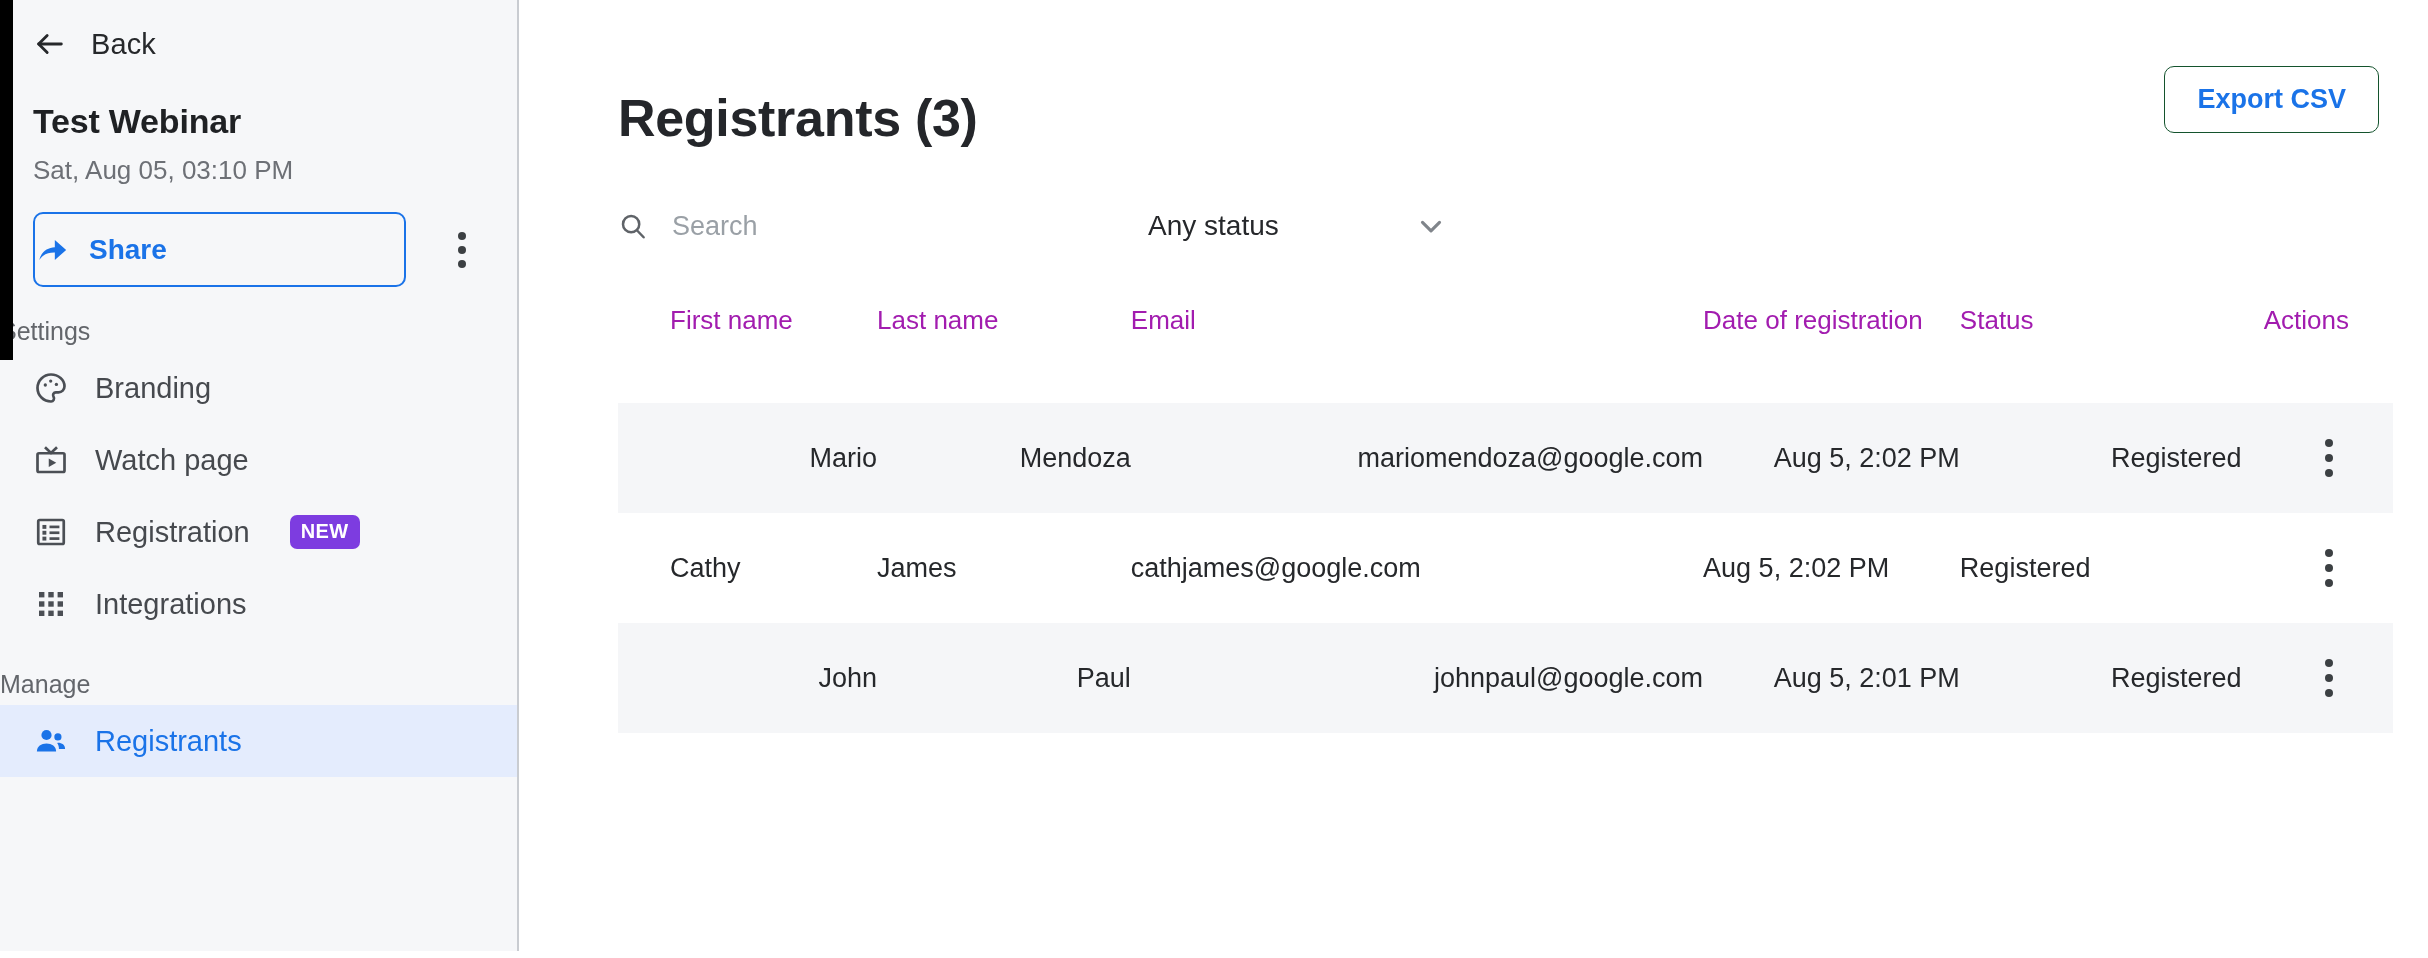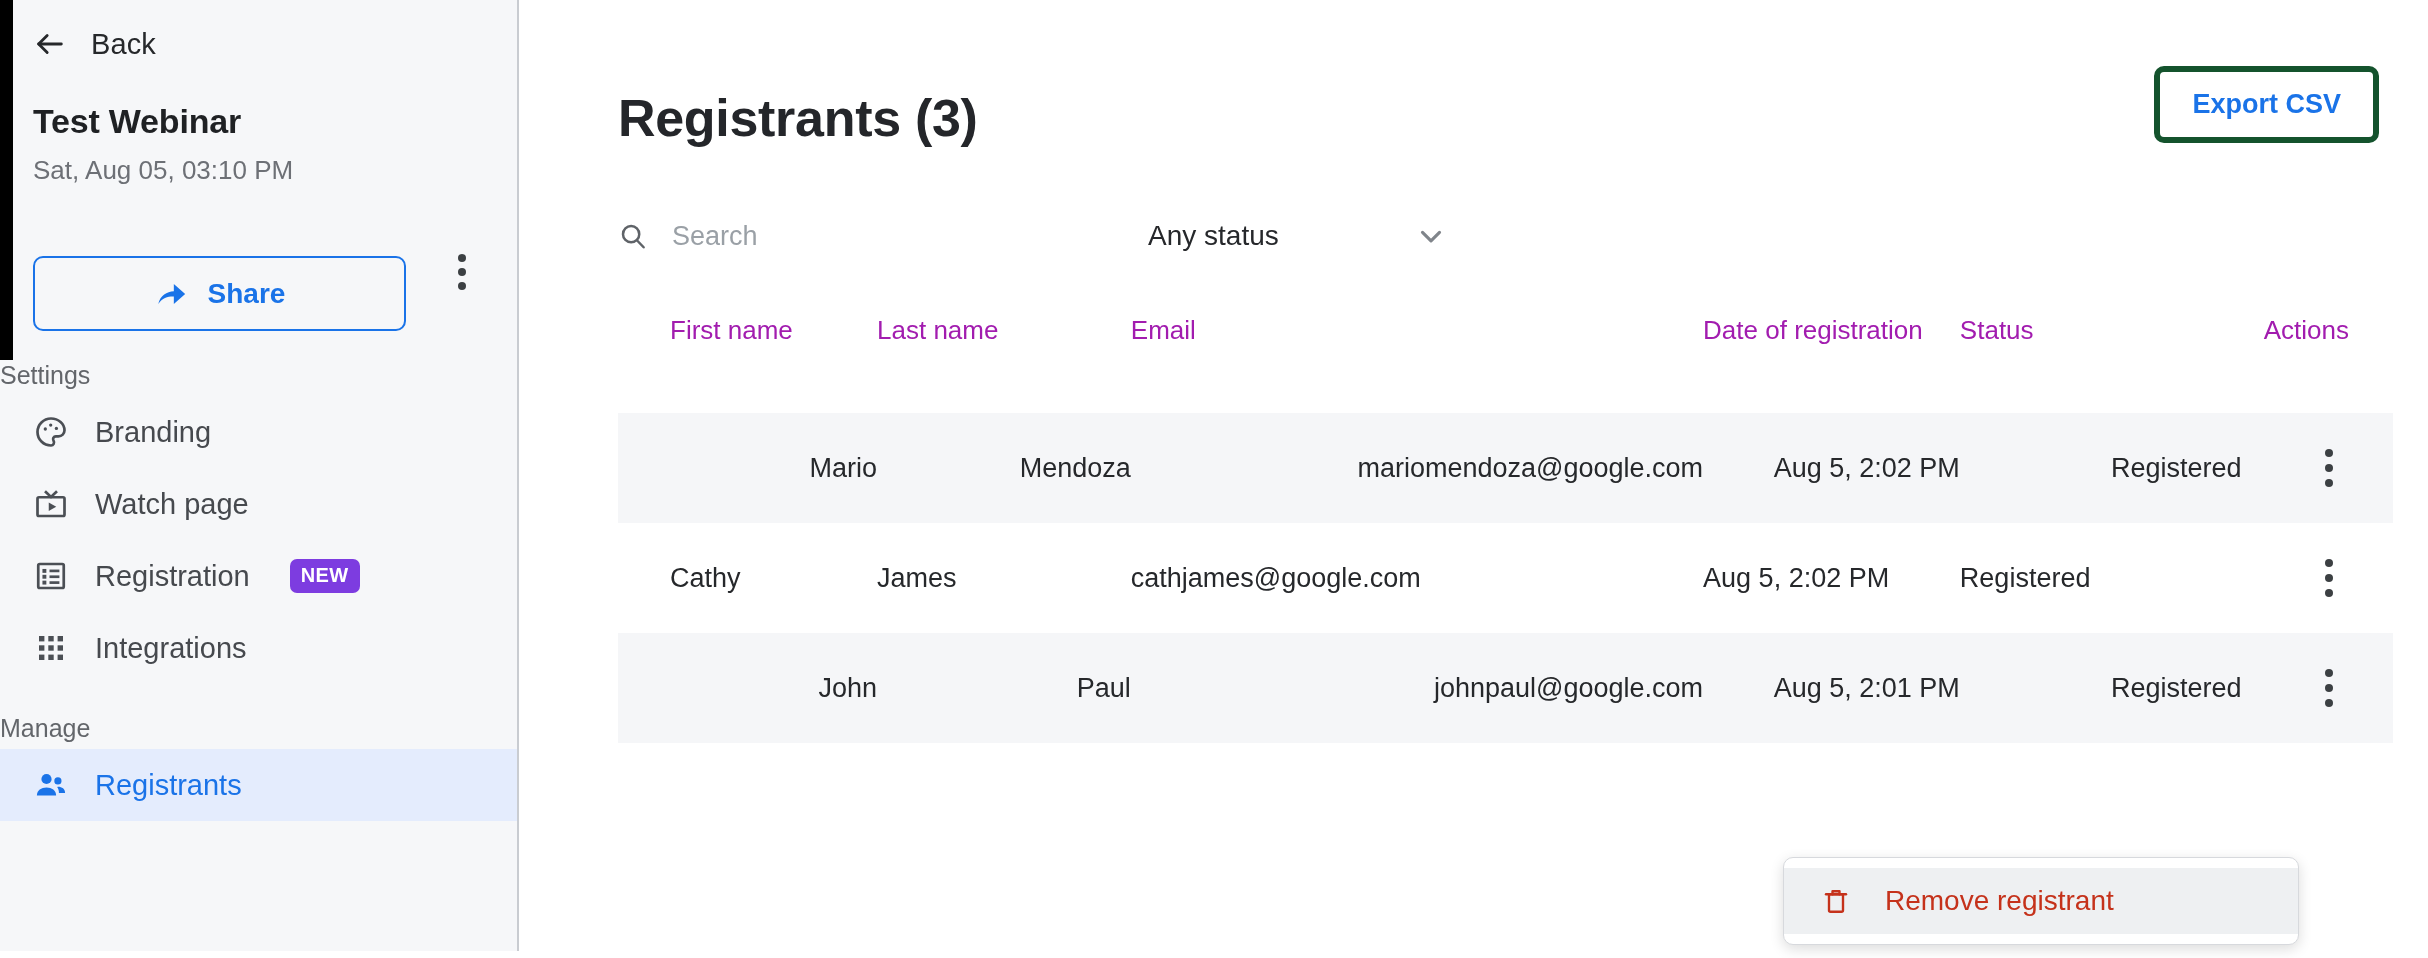--- a/index.html
+++ b/index.html
@@ -44,23 +44,22 @@
   }
 
   .share-row {
     display: flex; align-items: center;
     padding: 26px 0 0 33px; gap: 28px;
   }
   .share-btn {
     width: 373px; height: 75px;
     border: 2px solid #1a73e8; border-radius: 10px;
     background: #f6f7f9;
-    display: flex; align-items: center; justify-content: center; gap: 20px;
+    display: flex; align-items: center; justify-content: flex-start; gap: 20px;
     cursor: pointer;
-    margin-top: 44px;
   }
   .share-ico { width: 34px; height: 34px; color: #1a73e8; }
   .share-txt { font-size: 28px; font-weight: bold; color: #1a73e8; }
   .kebab-side {
     width: 56px; height: 56px;
     display: flex; flex-direction: column; align-items: center; justify-content: center; gap: 6px;
     cursor: pointer;
   }
   .kebab-side i { width: 8px; height: 8px; border-radius: 50%; background: #3c4043; display: block; }
 
@@ -85,21 +84,21 @@
 
   
   .main { position: relative; flex: 1; height: 958px; background: #ffffff; }
 
   .main-head {
     display: flex; align-items: flex-start; justify-content: space-between;
     padding: 88px 68px 0 99px;
   }
   .page-title { font-size: 52px; font-weight: bold; color: #24262a; letter-spacing: -.3px; }
   .export-btn {
-    border: 6px solid #14532d; border-radius: 10px;
+    border: 1px solid #14532d; border-radius: 10px;
     background: #ffffff; color: #1a73e8;
     font-size: 27px; font-weight: bold;
     padding: 17px 32px; cursor: pointer;
     position: relative; top: -22px;
   }
 
   .filter-row {
     display: flex; align-items: center;
     padding: 54px 0 0 99px;
   }
@@ -331,25 +330,15 @@
             <div class="kebab-cell">
               <i></i>
                 <i></i>
                 <i></i>
             </div>
           </div>
         </div>
       </div>
     </div>
 
-    <div class="menu">
-      <div class="menu-item">
-        <svg class="menu-ico" viewBox="0 0 24 24" fill="none" stroke="currentColor" stroke-width="1.9" stroke-linecap="round" stroke-linejoin="round">
-          <line x1="4" y1="6.6" x2="20" y2="6.6"></line>
-          <path d="M9.2 6.6V4.2h5.6v2.4"></path>
-          <rect x="6.4" y="6.6" width="11.2" height="14" rx="1.2"></rect>
-        </svg>
-        <span class="menu-txt">Remove registrant</span>
-      </div>
-    </div>
 
   </section>
 </div>
 
 </body></html>

